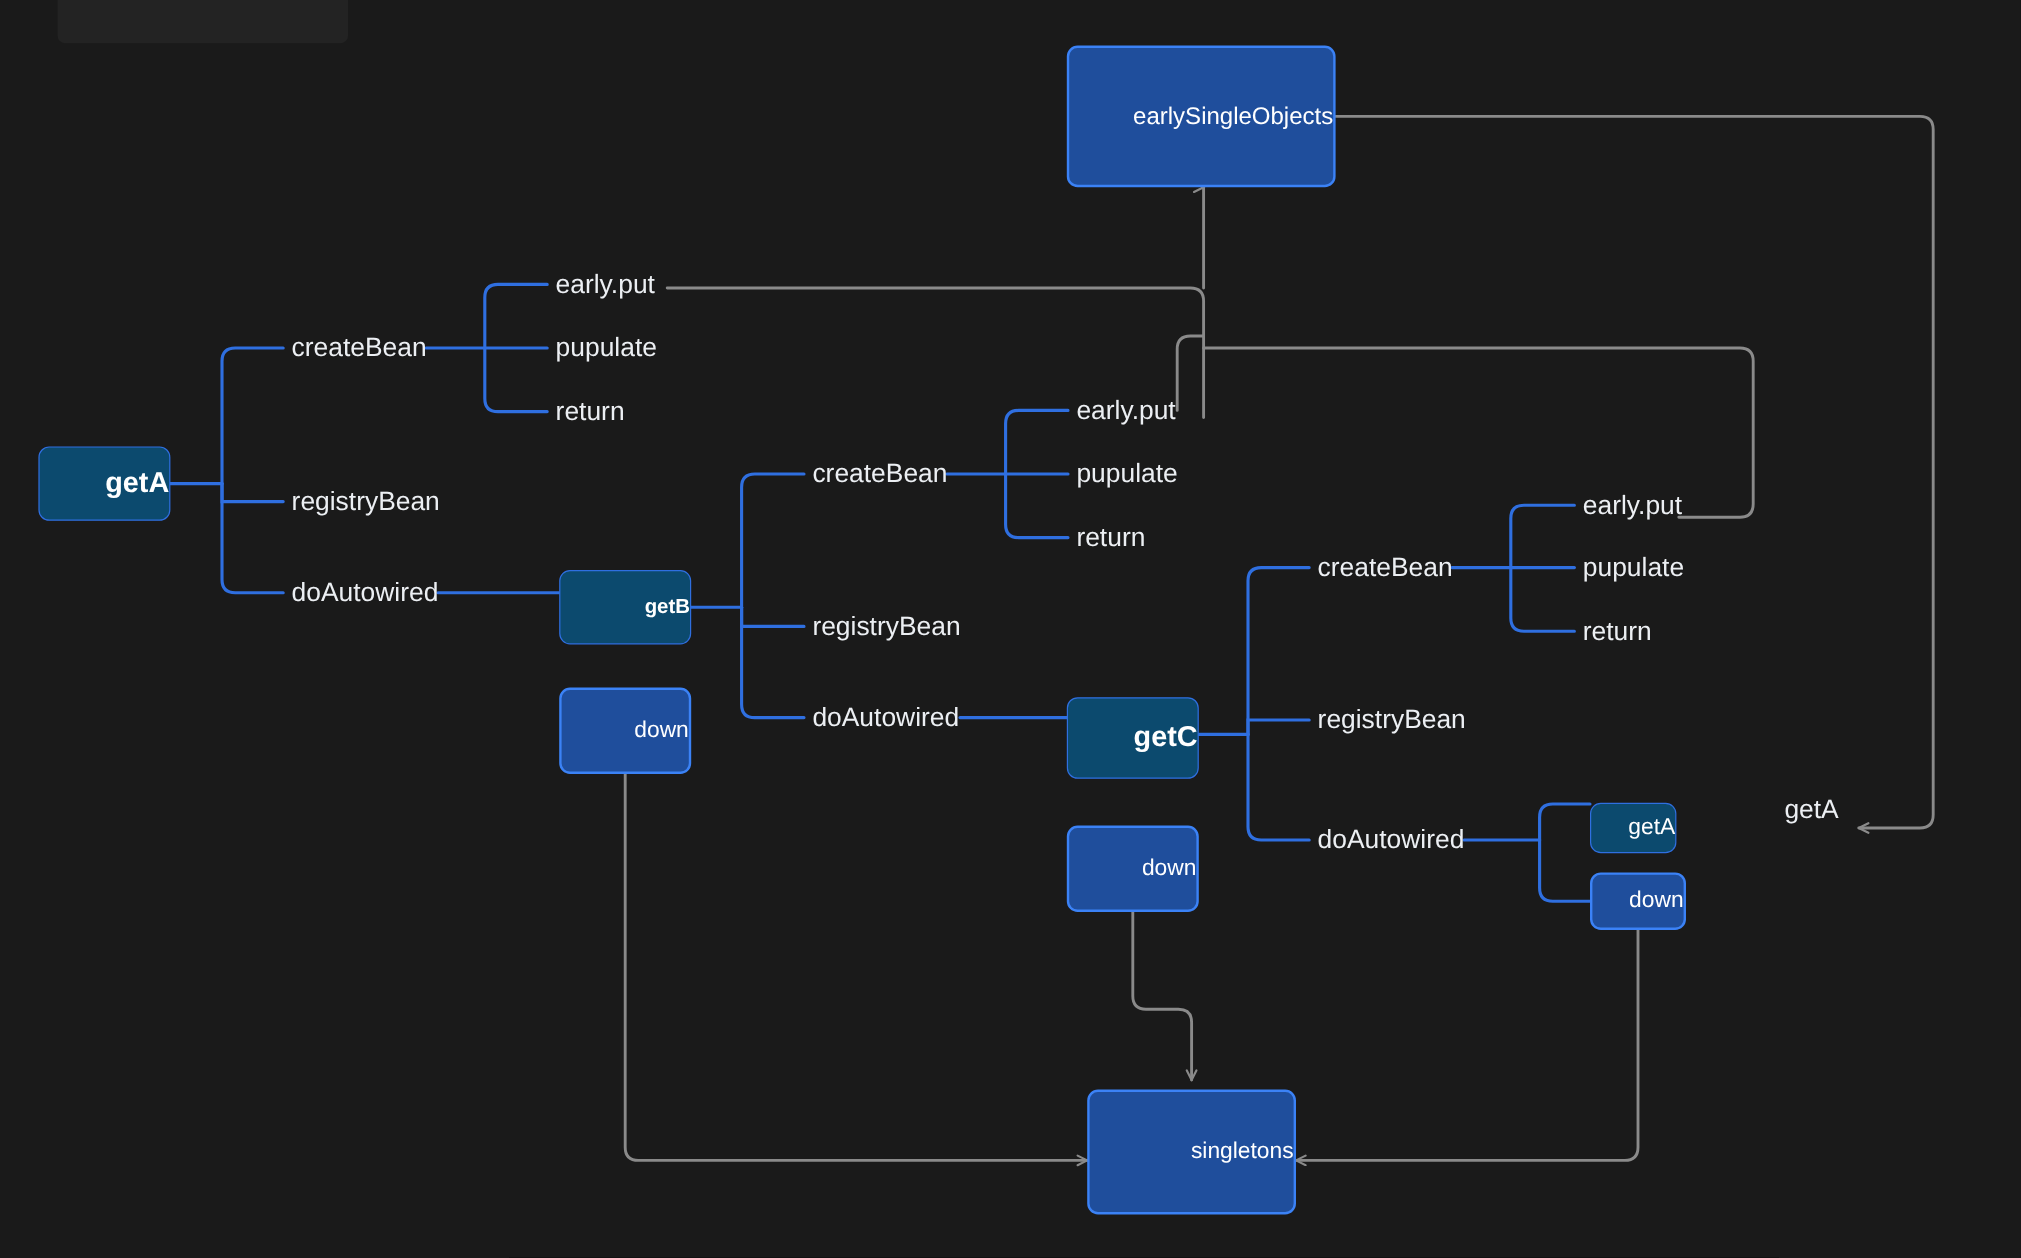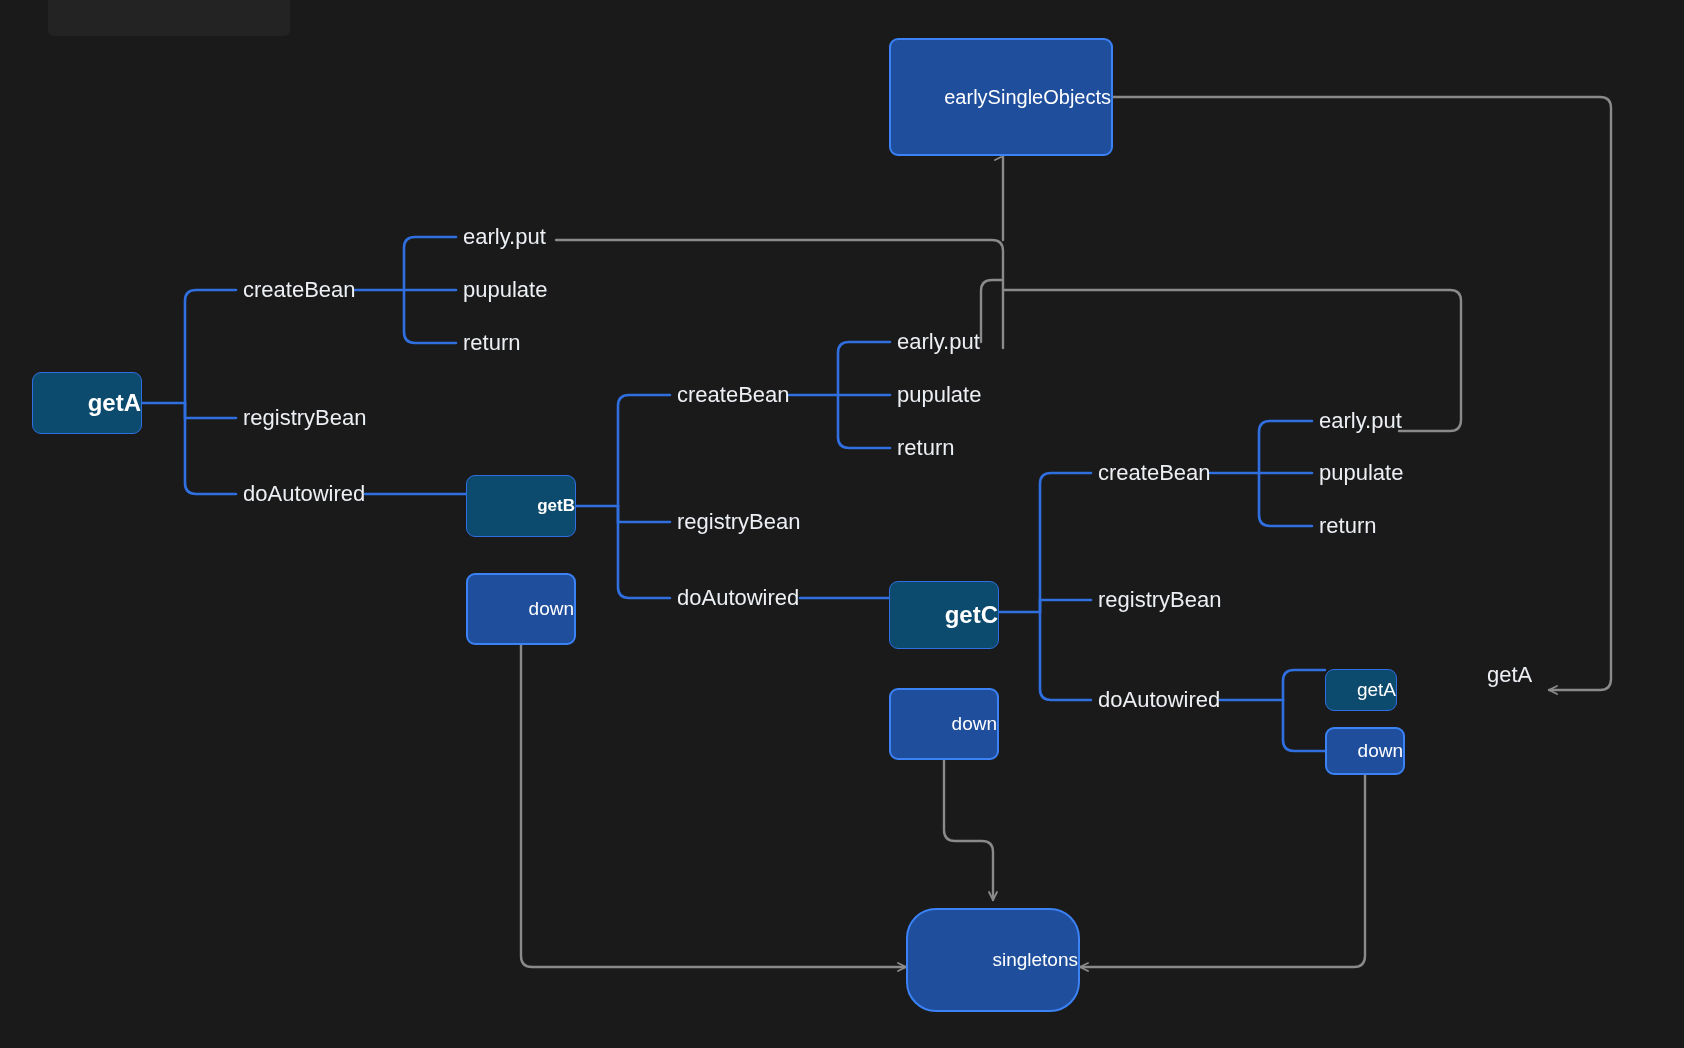--- a/index.html
+++ b/index.html
@@ -160,21 +160,21 @@
   </div>
 
   <div class="node outlined" style="left:889px;top:688px;width:110px;height:72px;font-size:19px;">
     <span>down</span>
   </div>
 
   <div class="node outlined" style="left:1325px;top:727px;width:80px;height:48px;font-size:19px;">
     <span>down</span>
   </div>
 
-  <div class="node outlined" style="left:906px;top:908px;width:174px;height:104px;font-size:19px;border-radius:30px;">
+  <div class="node outlined" style="left:906px;top:908px;width:174px;height:104px;font-size:19px;">
     <span>singletons</span>
   </div>
 
   <div class="label" style="left:243px;top:279px;">createBean</div>
   <div class="label" style="left:463px;top:226px;">early.put</div>
   <div class="label" style="left:463px;top:279px;">pupulate</div>
   <div class="label" style="left:463px;top:332px;">return</div>
   <div class="label" style="left:243px;top:407px;">registryBean</div>
   <div class="label" style="left:243px;top:483px;">doAutowired</div>
 

